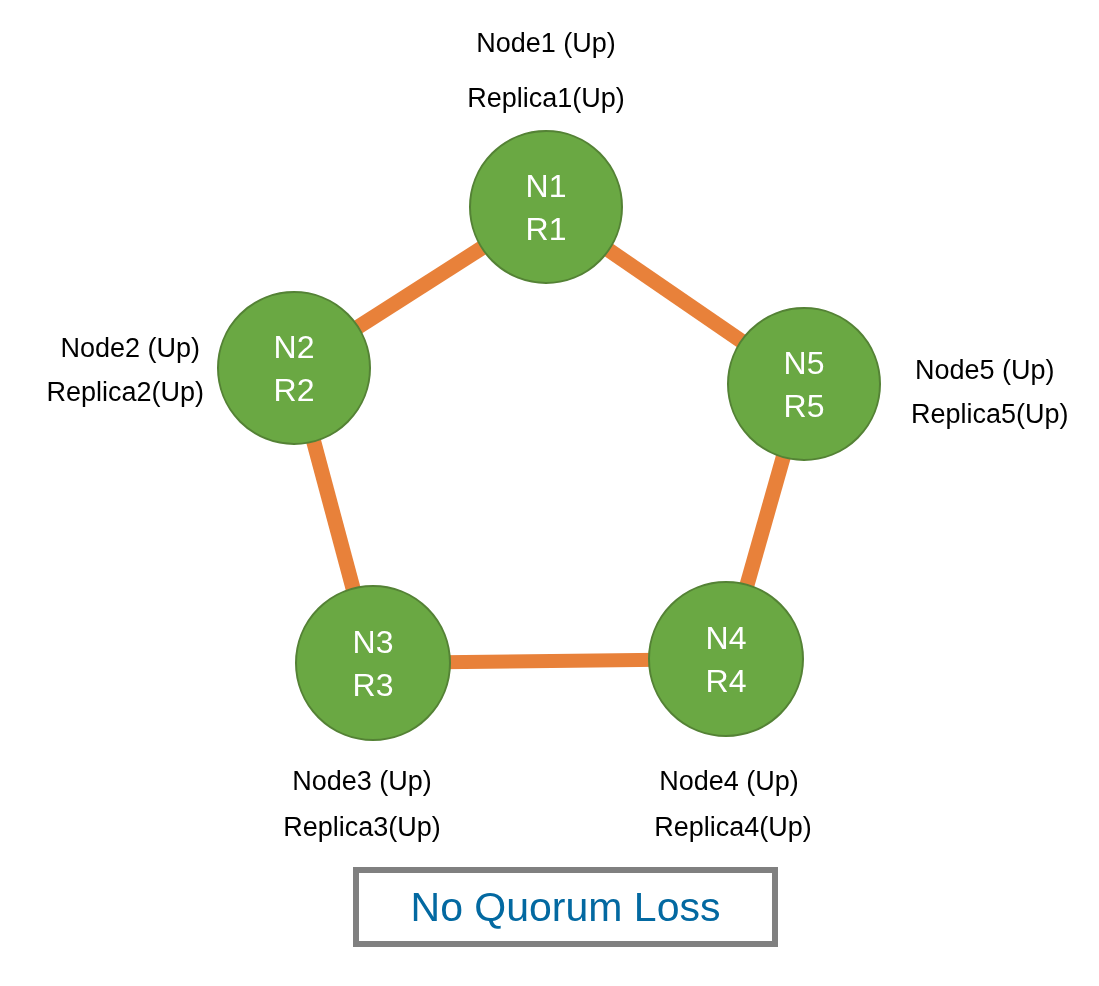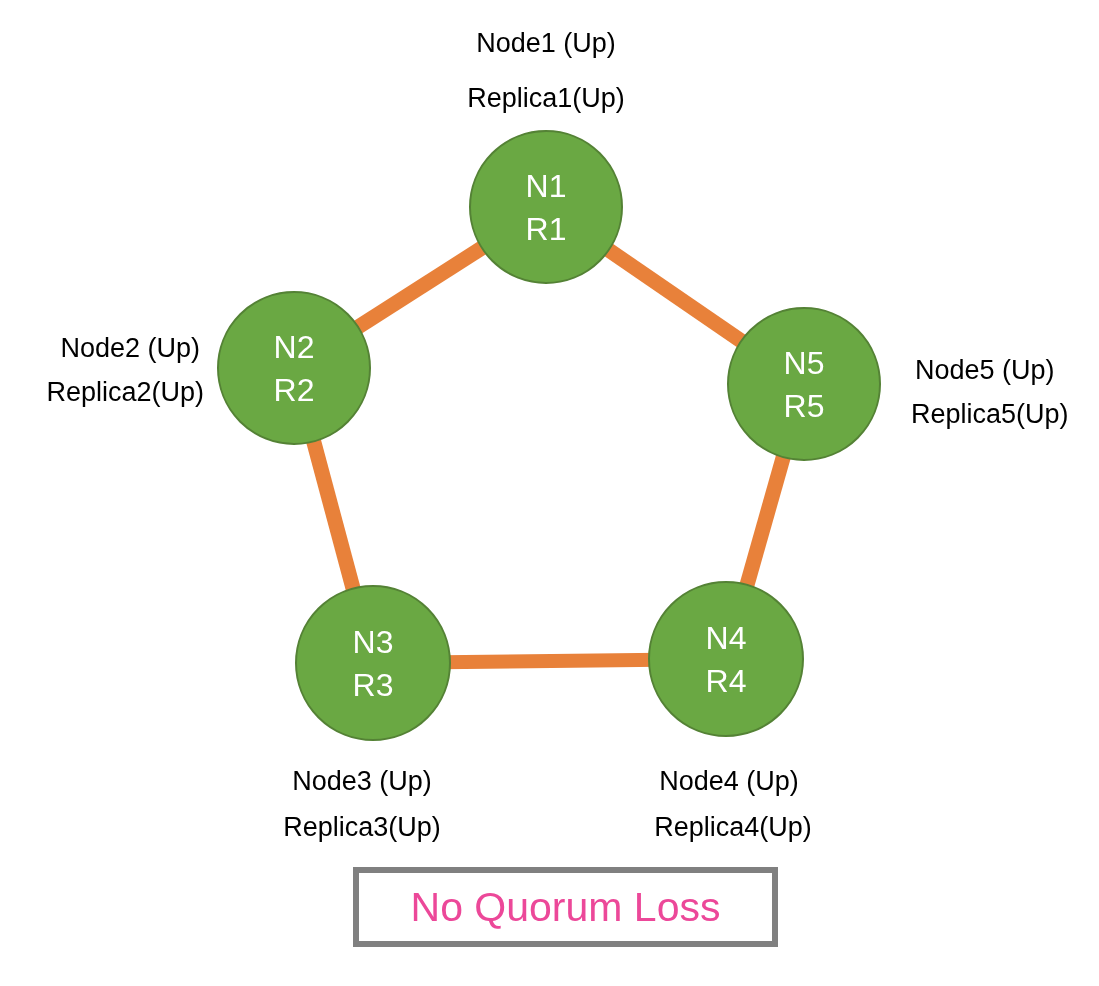--- a/index.html
+++ b/index.html
@@ -44,21 +44,21 @@
     width: 425px;
     height: 80px;
     box-sizing: border-box;
     border: 6px solid #808080;
     background: #ffffff;
     display: flex;
     align-items: center;
     justify-content: center;
   }
   .banner-text {
-    color: #ec4899;
+    color: #0369a1;
     font-family: "Liberation Sans", sans-serif;
     font-size: 41px;
     font-weight: 400;
     line-height: 1;
     letter-spacing: 0px;
     white-space: nowrap;
   }
 </style>
 </head>
 <body>

